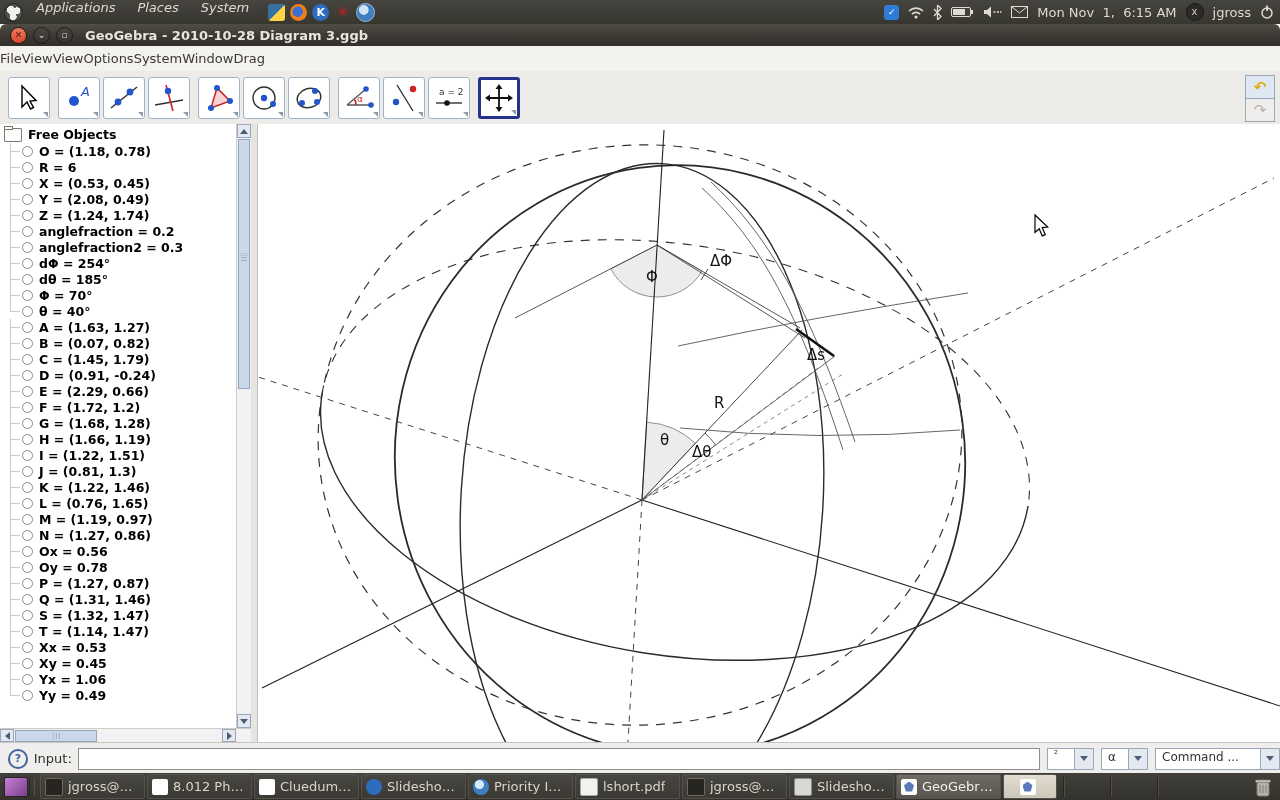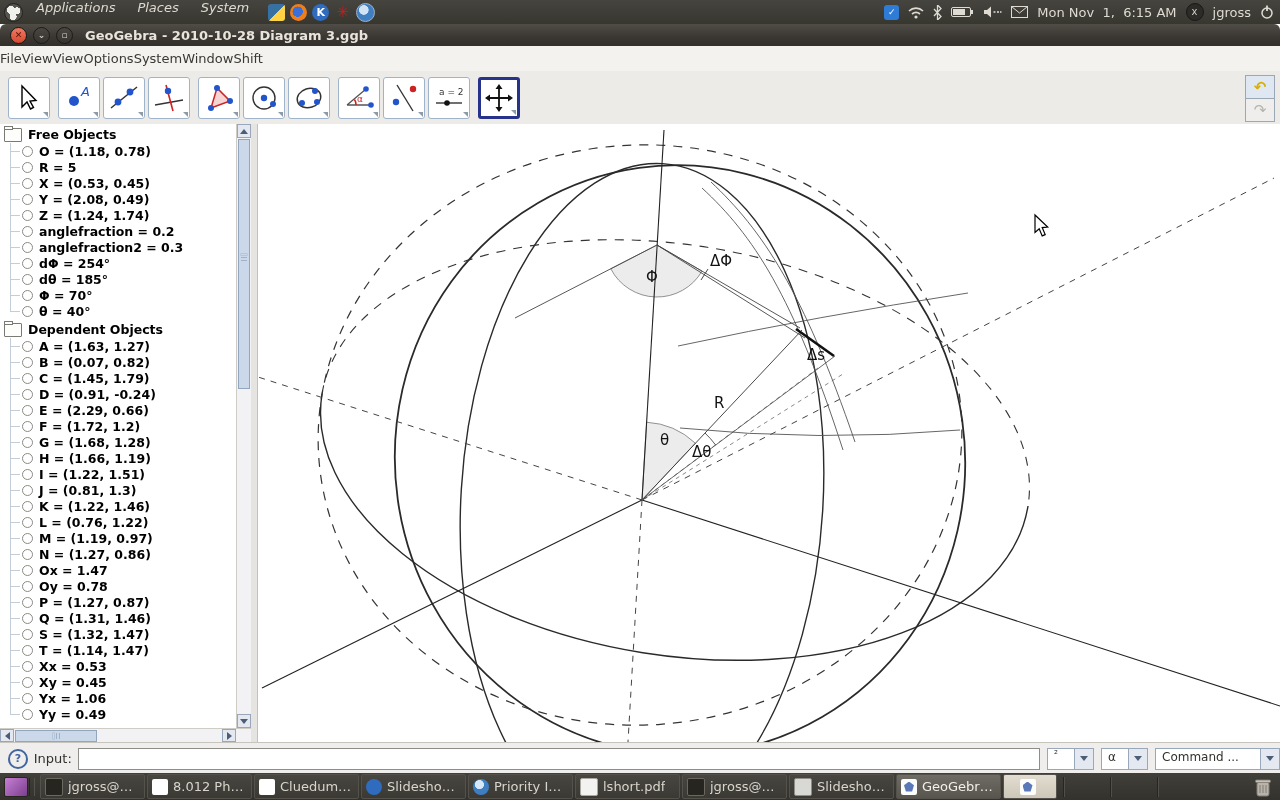--- a/index.html
+++ b/index.html
@@ -183,21 +183,21 @@
     <span class="title">GeoGebra - 2010-10-28 Diagram 3.ggb</span>
   </div>
 
   <div class="menubar">
     <span class="mitem">File</span>
     <span class="mitem">View</span>
     <span class="mitem">View</span>
     <span class="mitem">Options</span>
     <span class="mitem">System</span>
     <span class="mitem">Window</span>
-    <span class="mitem">Shift</span>
+    <span class="mitem">Drag</span>
   </div>
 
   <div class="toolbar">
     <div class="tgroup">
       <div class="tbtn">
         <svg width="30" height="30">
           <path d="M8 3 L8 24 L13 19 L16.5 26 L19.5 24.5 L16 18 L22 17.5 Z" fill="#fff" stroke="#000" stroke-width="1.4"></path>
         </svg>
           <span class="dd"></span>
       </div>
@@ -309,21 +309,21 @@
         <div class="vline"></div>
 
       <div class="obj-row">
             <span class="tick"></span>
             <span class="bullet"></span>
             <span class="obj-text">O = (1.18, 0.78)</span>
           </div>
           <div class="obj-row">
             <span class="tick"></span>
             <span class="bullet"></span>
-            <span class="obj-text">R = 5</span>
+            <span class="obj-text">R = 6</span>
           </div>
           <div class="obj-row">
             <span class="tick"></span>
             <span class="bullet"></span>
             <span class="obj-text">X = (0.53, 0.45)</span>
           </div>
           <div class="obj-row">
             <span class="tick"></span>
             <span class="bullet"></span>
             <span class="obj-text">Y = (2.08, 0.49)</span>
@@ -357,24 +357,20 @@
             <span class="tick"></span>
             <span class="bullet"></span>
             <span class="obj-text">Φ = 70°</span>
           </div>
           <div class="obj-row">
             <span class="tick"></span>
             <span class="bullet"></span>
             <span class="obj-text">θ = 40°</span>
           </div>
         </div>
-      <div class="sec-header">
-        <span class="folder"></span>
-        <span>Dependent Objects</span>
-      </div>
       <div class="vwrap">
         <div class="vline"></div>
 
       <div class="obj-row">
             <span class="tick"></span>
             <span class="bullet"></span>
             <span class="obj-text">A = (1.63, 1.27)</span>
           </div>
           <div class="obj-row">
             <span class="tick"></span>
@@ -422,36 +418,36 @@
             <span class="obj-text">J = (0.81, 1.3)</span>
           </div>
           <div class="obj-row">
             <span class="tick"></span>
             <span class="bullet"></span>
             <span class="obj-text">K = (1.22, 1.46)</span>
           </div>
           <div class="obj-row">
             <span class="tick"></span>
             <span class="bullet"></span>
-            <span class="obj-text">L = (0.76, 1.22)</span>
+            <span class="obj-text">L = (0.76, 1.65)</span>
           </div>
           <div class="obj-row">
             <span class="tick"></span>
             <span class="bullet"></span>
             <span class="obj-text">M = (1.19, 0.97)</span>
           </div>
           <div class="obj-row">
             <span class="tick"></span>
             <span class="bullet"></span>
             <span class="obj-text">N = (1.27, 0.86)</span>
           </div>
           <div class="obj-row">
             <span class="tick"></span>
             <span class="bullet"></span>
-            <span class="obj-text">Ox = 1.47</span>
+            <span class="obj-text">Ox = 0.56</span>
           </div>
           <div class="obj-row">
             <span class="tick"></span>
             <span class="bullet"></span>
             <span class="obj-text">Oy = 0.78</span>
           </div>
           <div class="obj-row">
             <span class="tick"></span>
             <span class="bullet"></span>
             <span class="obj-text">P = (1.27, 0.87)</span>

